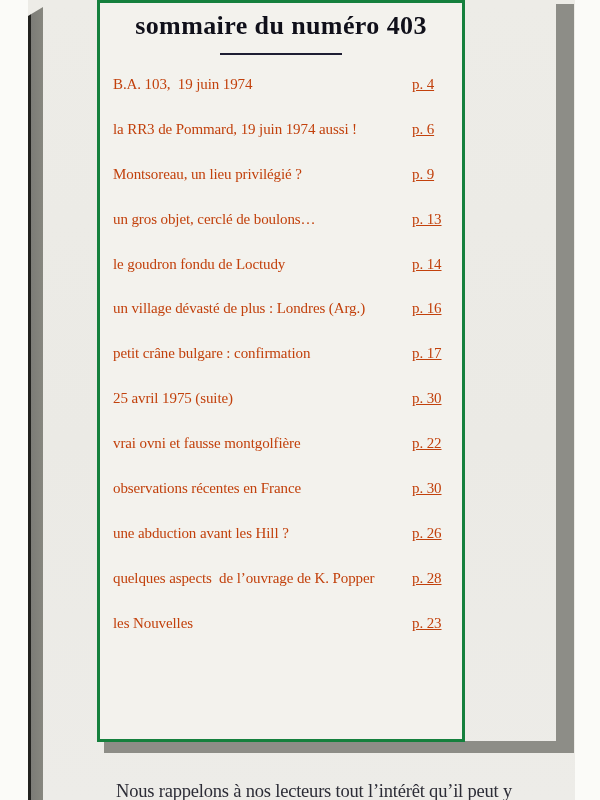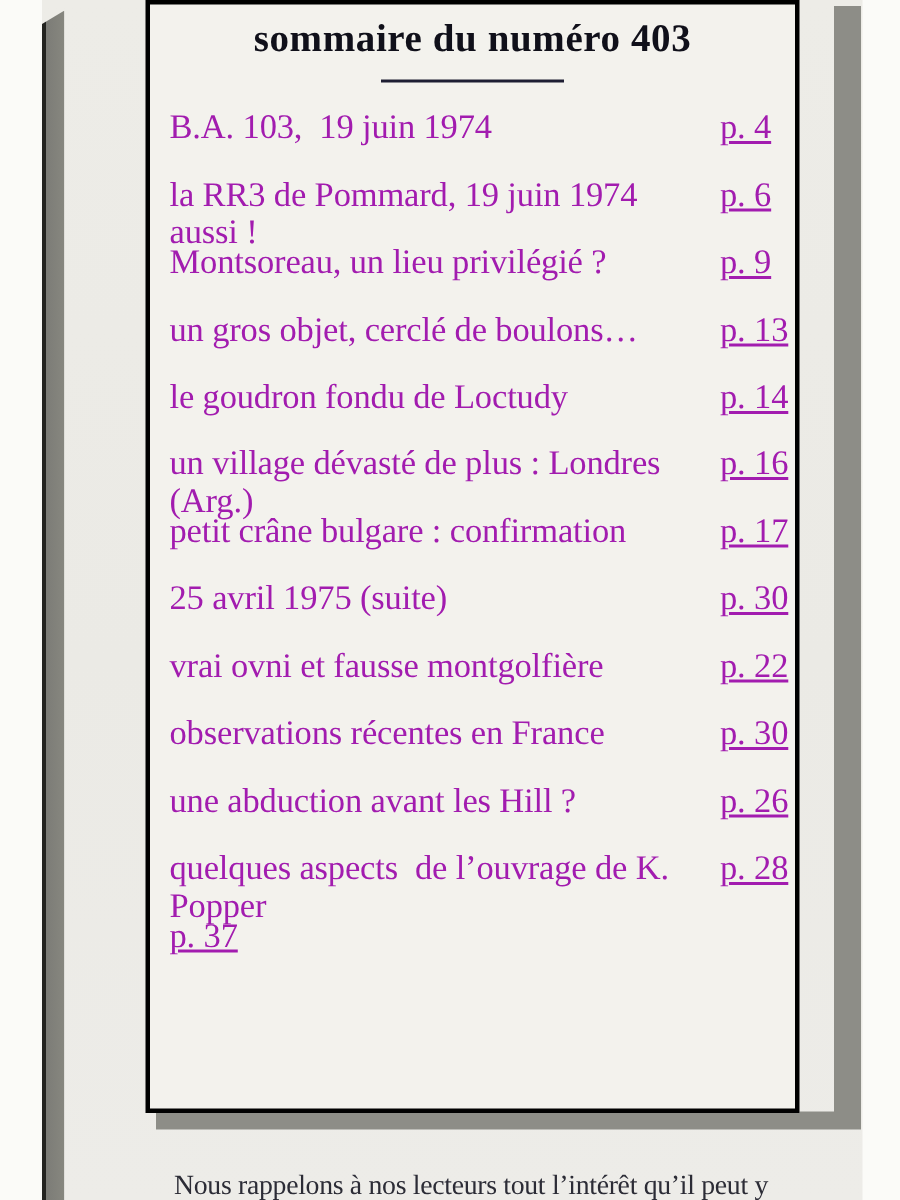--- a/index.html
+++ b/index.html
@@ -35,23 +35,23 @@
     background: #8d8d87;
   }
   .shadow-bottom {
     position: absolute; left: 104px; top: 741px;
     width: 470px; height: 12px;
     background: #8d8d87;
   }
   
   .sommaire-box {
     position: absolute; left: 97px; top: 0;
-    width: 436px; height: 742px;
+    width: 368px; height: 742px;
     box-sizing: border-box;
-    border: 3px solid #000000;
+    border: 3px solid #15803d;
     background: #f3f2ed;
   }
   .box-title {
     margin-top: 6px;
     text-align: center;
     font-weight: bold;
     font-size: 26px;
     line-height: 34px;
     letter-spacing: 0.4px;
     color: #10101a;
@@ -62,24 +62,24 @@
     background: #1e1e33;
   }
   .toc {
     margin-top: 17px;
   }
   .toc-row {
     display: flex;
     align-items: flex-start;
     height: 44.9px;
     padding-left: 13px;
-    font-size: 23px;
+    font-size: 15px;
     line-height: 25px;
     letter-spacing: -0.1px;
-    color: #a21caf;
+    color: #c2410c;
   }
   .toc-label { flex: 1 1 auto; padding-right: 6px; }
   .toc-page  { flex: 0 0 50px; width: 50px; text-decoration: underline; }
   
   .footer-line {
     position: absolute; left: 116px; top: 781px;
     font-size: 18.5px;
     letter-spacing: -0.2px;
     color: #2c2c36;
     white-space: nowrap;
@@ -143,20 +143,21 @@
       </div>
       <div class="toc-row">
         <span class="toc-label">une abduction avant les Hill ?</span>
         <span class="toc-page">p. 26</span>
       </div>
       <div class="toc-row">
         <span class="toc-label">quelques aspects&nbsp; de l’ouvrage de K. Popper</span>
         <span class="toc-page">p. 28</span>
       </div>
       <div class="toc-row">
-        <span class="toc-page">p. 37</span>
+        <span class="toc-label">les Nouvelles</span>
+        <span class="toc-page">p. 23</span>
       </div>
     </div>
   </div>
 
   <div class="footer-line">Nous rappelons à nos lecteurs tout l’intérêt qu’il peut y</div>
 
 </div>
 
 </body></html>

